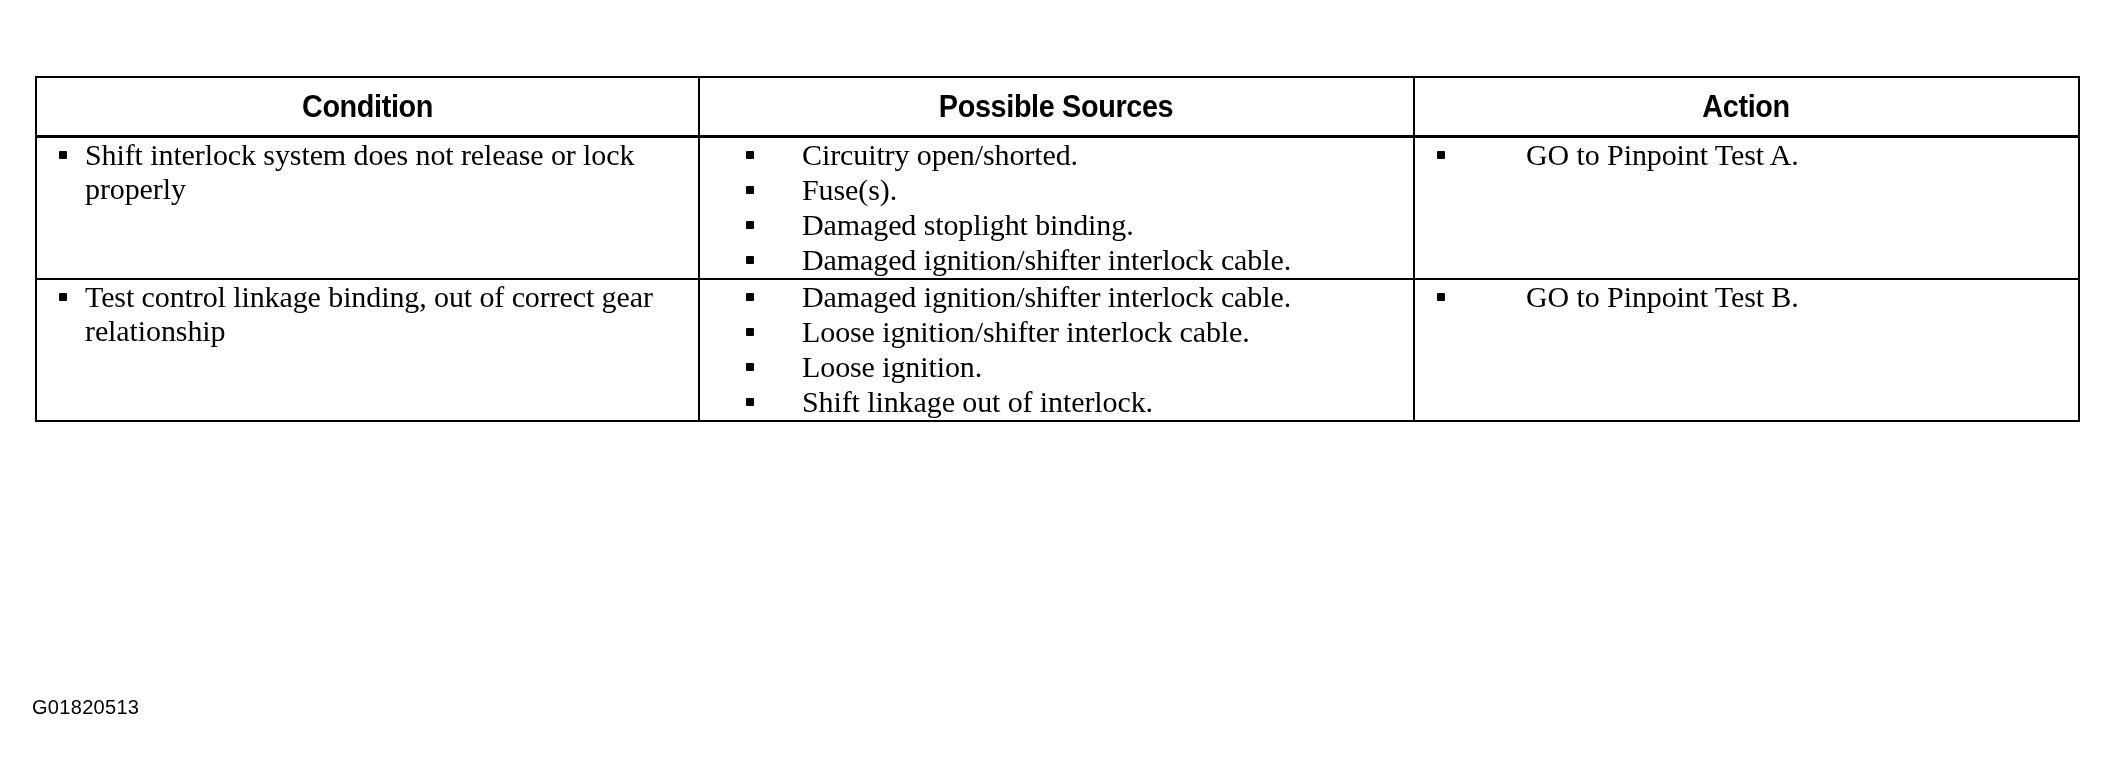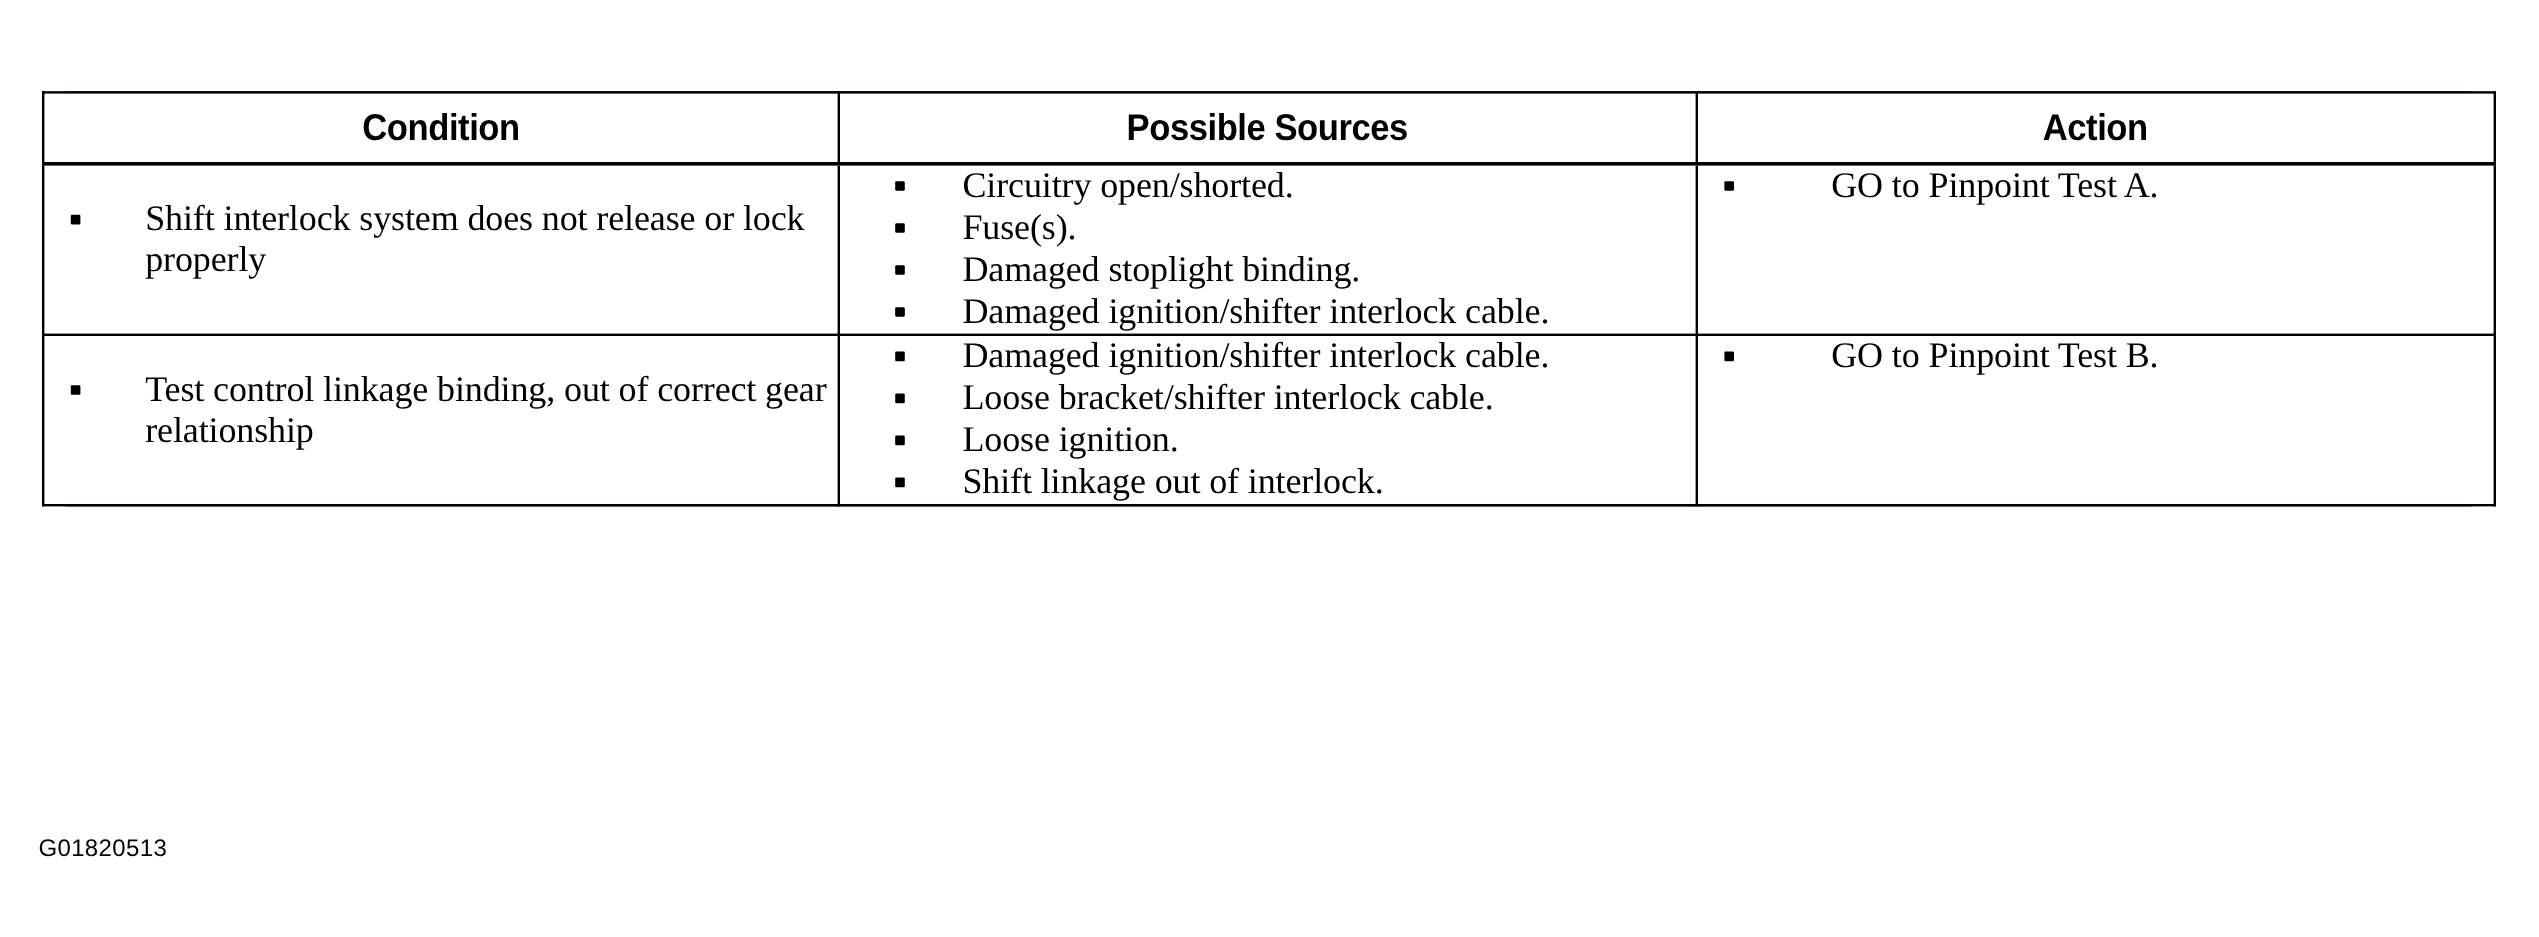--- a/index.html
+++ b/index.html
@@ -19,22 +19,21 @@
   }
 
   
   .doc-table {
     position: absolute;
     left: 35px;
     top: 76px;
     width: 2043px;
     border-collapse: collapse;
     table-layout: fixed;
-    background: #7f1d1d;
-    border-radius: 22px;
+    background: #fdba74;
   }
   .doc-table td, .doc-table th {
     border: 2px solid #000;
     padding: 0;
     vertical-align: top;
     background: #fff;
   }
   .doc-table thead th {
     border-bottom-width: 3px;
   }
@@ -89,21 +88,21 @@
     width: 8px;
     height: 8px;
     background: #000;
     border-radius: 1px;
   }
   ul.bullets > li .li-text {
     display: block;
   }
 
   
-  .cell-condition ul.bullets > li { padding-left: 84px; margin-top: 28px; }
+  .cell-condition ul.bullets > li { padding-left: 48px; }
   .cell-sources   ul.bullets > li { padding-left: 78px; margin-left: 24px; }
   .cell-action    ul.bullets > li { padding-left: 111px; }
 
   
   .figure-id {
     position: absolute;
     left: 32px;
     top: 696px;
     font-family: "Liberation Sans", "DejaVu Sans", sans-serif;
     font-size: 20px;
@@ -185,21 +184,21 @@
         </ul>
       </td>
       <td class="cell cell-sources">
         <ul class="bullets">
           <li>
             <span class="bullet-dot"></span>
             <span class="li-text">Damaged ignition/shifter interlock cable.</span>
           </li>
           <li>
             <span class="bullet-dot"></span>
-            <span class="li-text">Loose bracket/shifter interlock cable.</span>
+            <span class="li-text">Loose ignition/shifter interlock cable.</span>
           </li>
           <li>
             <span class="bullet-dot"></span>
             <span class="li-text">Loose ignition.</span>
           </li>
           <li>
             <span class="bullet-dot"></span>
             <span class="li-text">Shift linkage out of interlock.</span>
           </li>
         </ul>

